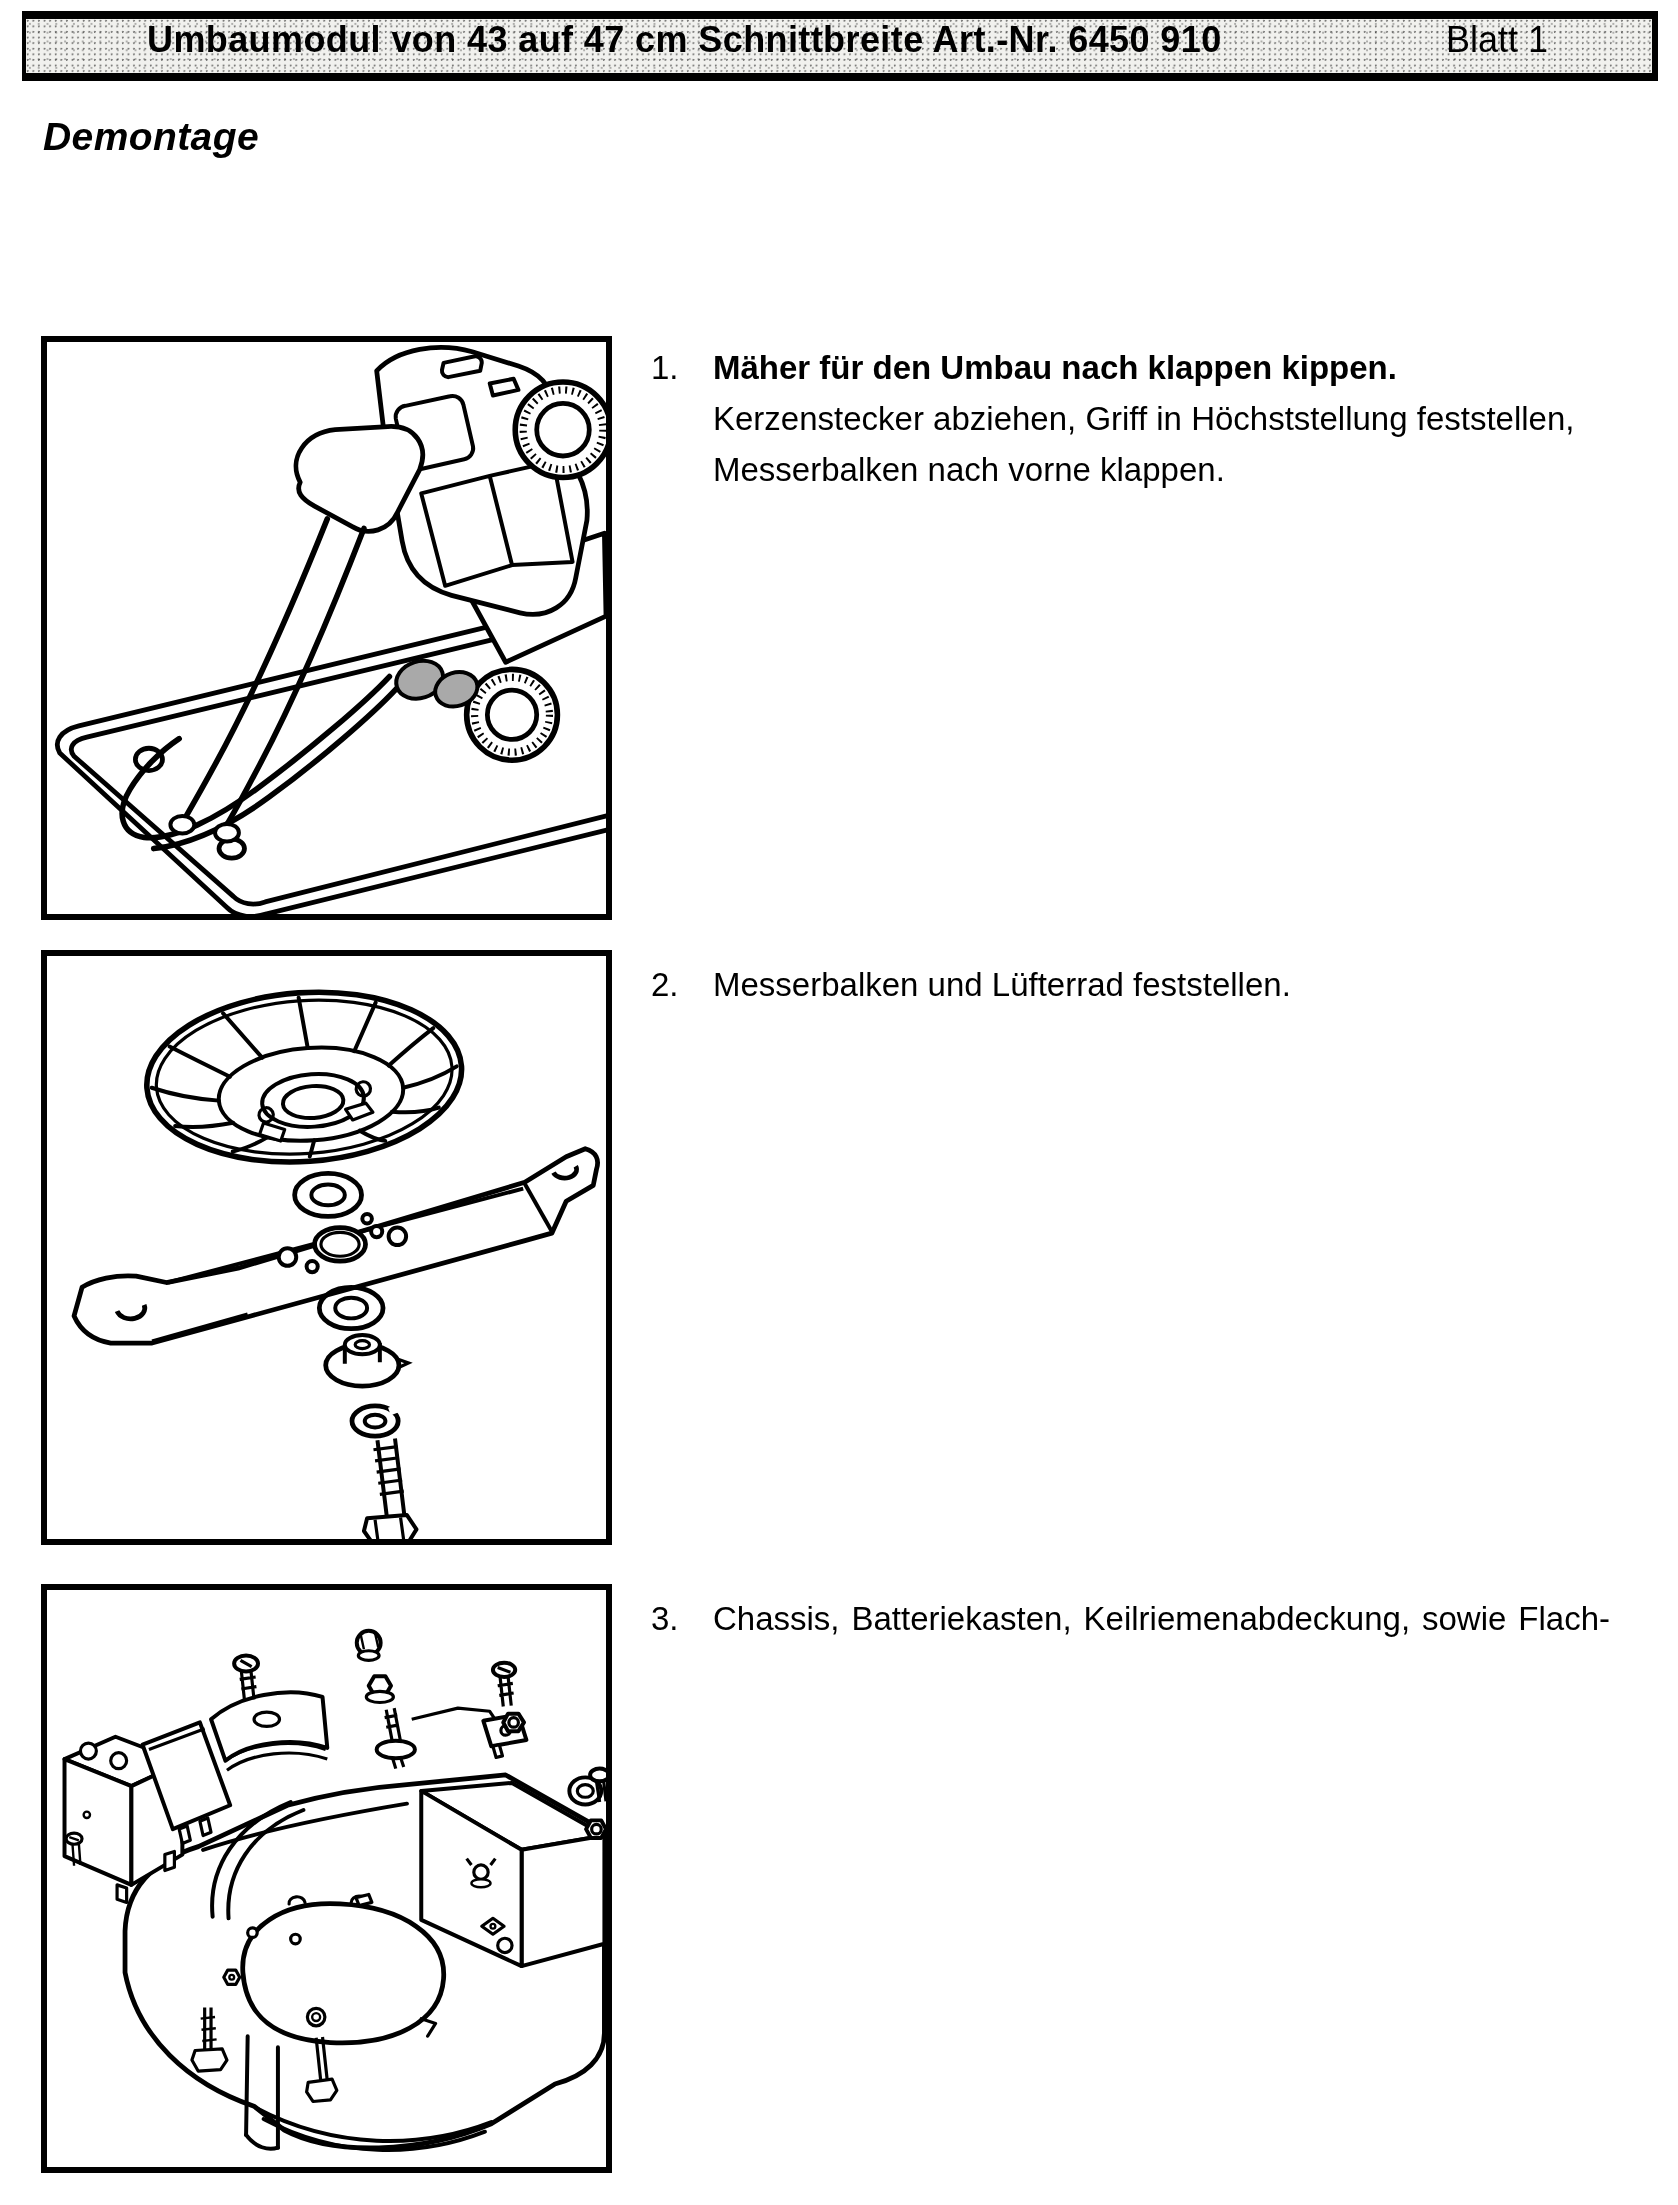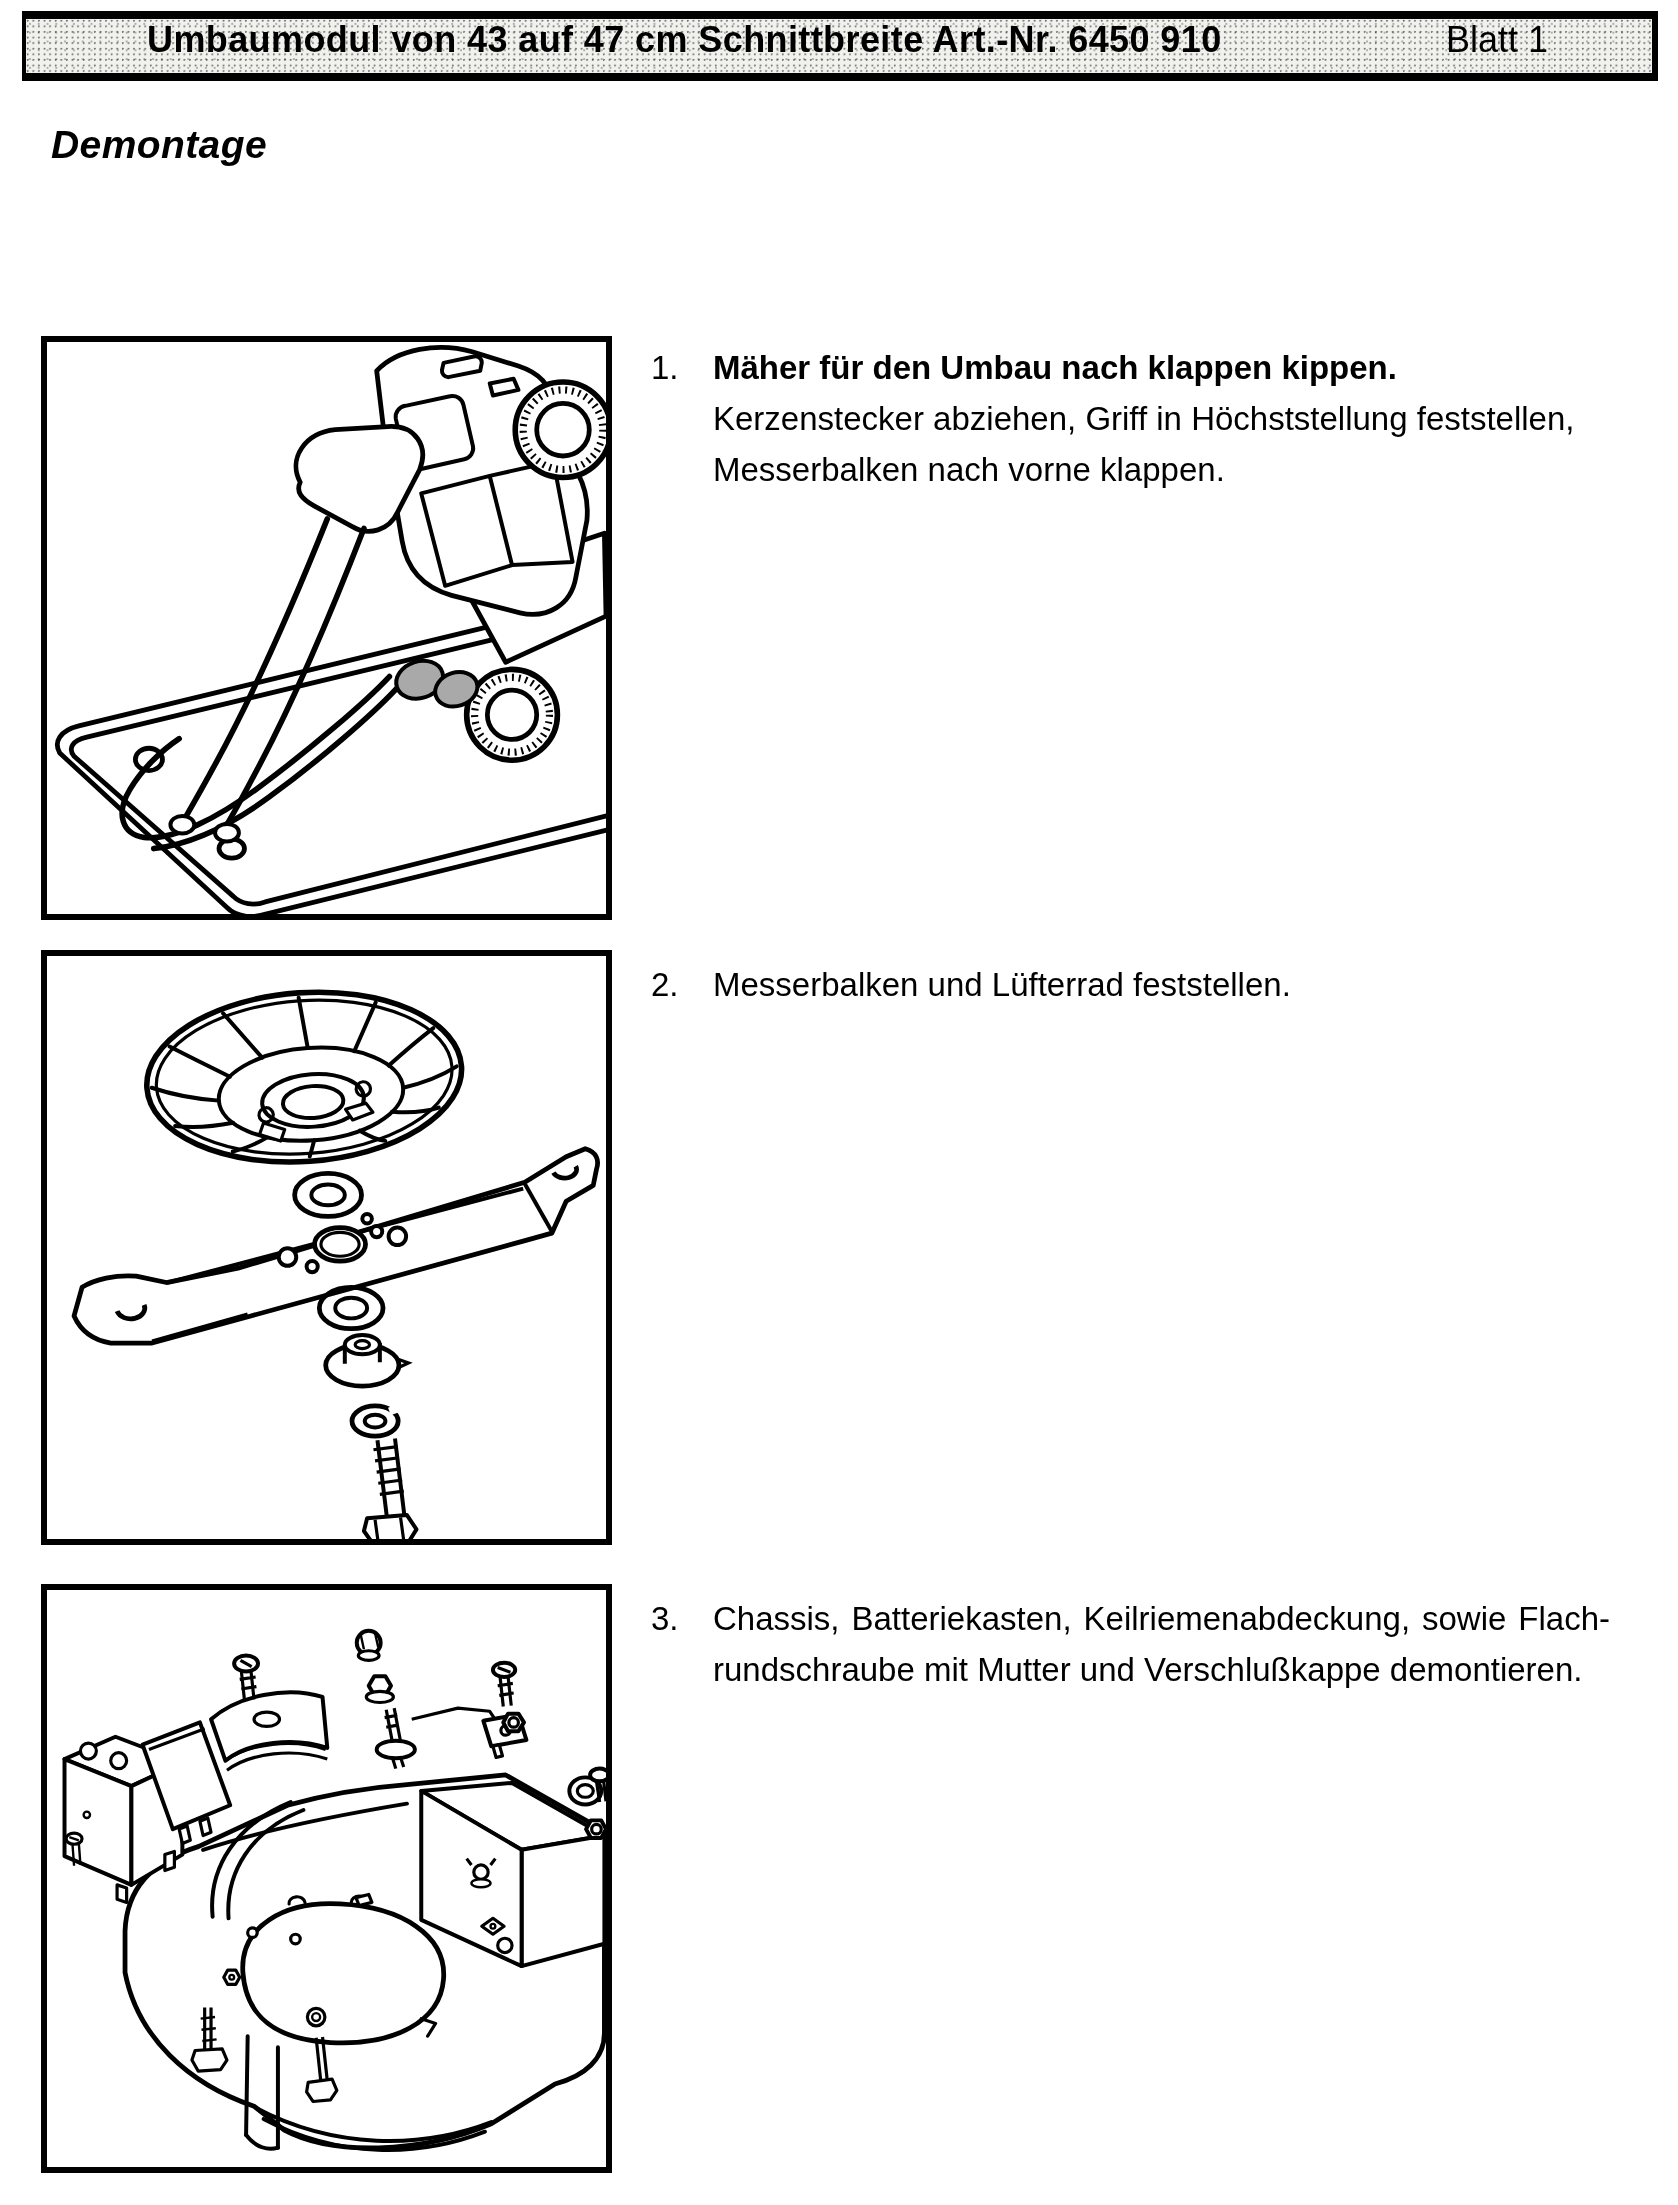--- a/index.html
+++ b/index.html
@@ -21,21 +21,21 @@
       radial-gradient(circle at 1.6px 1.6px, rgba(0,0,0,.50) 0.8px, transparent 1.2px),
       radial-gradient(circle at 4px 4.8px, rgba(0,0,0,.28) 0.8px, transparent 1.2px);
     background-size:5.6px 5.6px, 8.8px 8.8px;
     display:flex;align-items:flex-start;
   }
   .header-title{font-weight:bold;font-size:36px;margin-left:121px;letter-spacing:0.4px;white-space:nowrap;}
   .header-sheet{position:absolute;left:1420px;font-size:36px;white-space:nowrap;}
 
   
   .section-title{
-    position:absolute;left:43px;top:115px;margin:8px;
+    position:absolute;left:43px;top:115px;margin:0;
     font-size:39px;font-weight:bold;font-style:italic;letter-spacing:0.4px;
   }
 
   
   .tools-box{
     position:absolute;left:22px;top:201px;width:1636px;height:110px;
     box-sizing:border-box;border:6.4px solid #000;background:#fff;
   }
   .tools-label{
     position:absolute;left:16px;top:16px;
@@ -315,18 +315,17 @@
     <div class="step-num">2.</div>
     <div class="step-body">
       <div class="line">Messerbalken und Lüfterrad feststellen.</div>
     </div>
   </div>
 
   <div class="step" id="step3">
     <div class="step-num">3.</div>
     <div class="step-body">
       <div class="line just">Chassis, Batteriekasten, Keilriemenabdeckung, sowie Flach-</div>
-      <div class="line">rundschraube mit Mutter und Verschlußkappe demontieren.</div>
     </div>
   </div>
 
 </div>
 
 
 </body></html>

